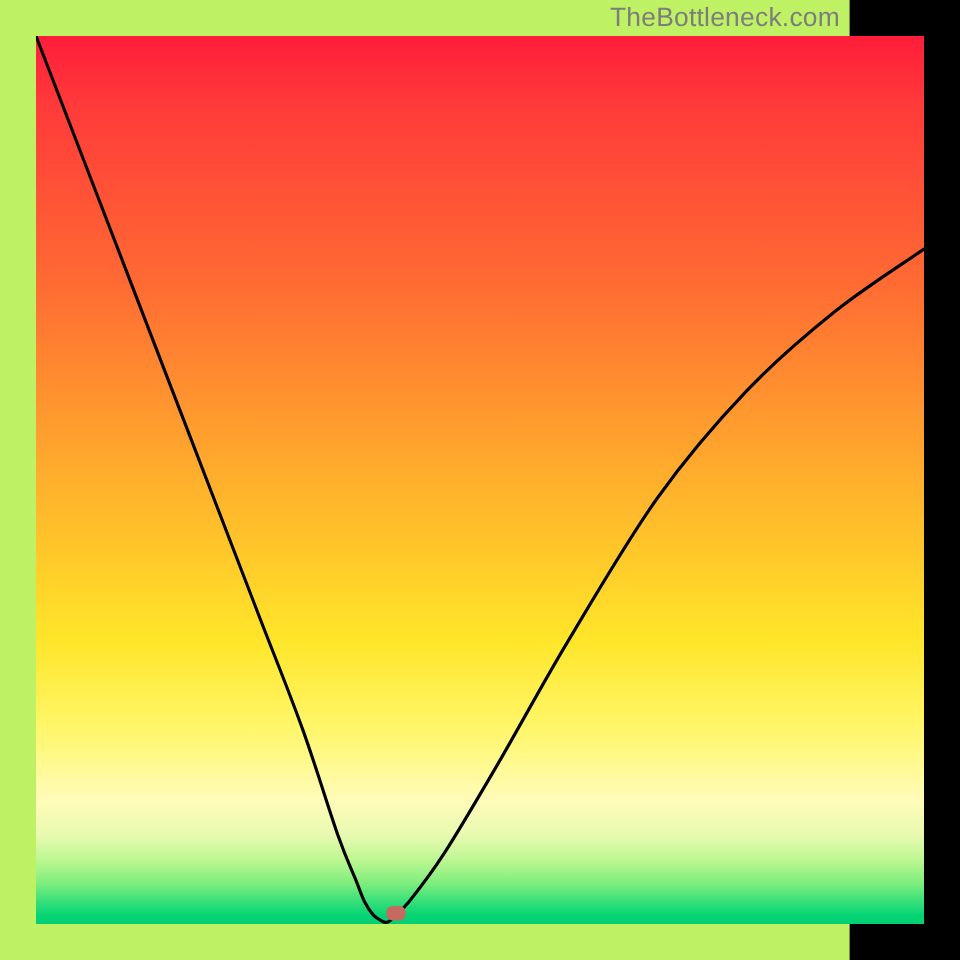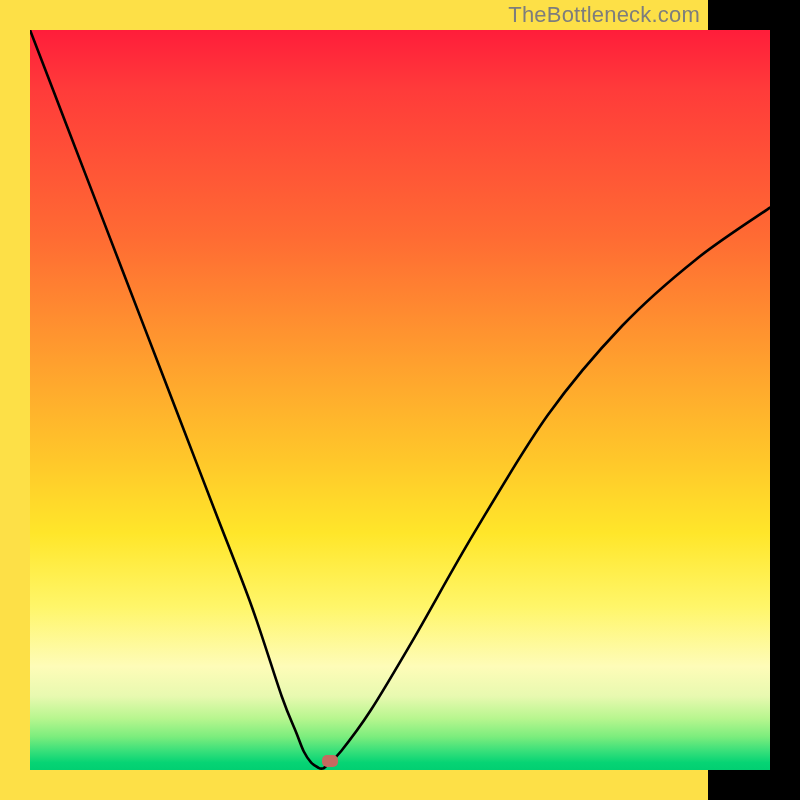--- a/index.html
+++ b/index.html
@@ -10,21 +10,21 @@
     background: #000;
     font-family: Arial, Helvetica, sans-serif;
     overflow: hidden;
   }
   .frame {
     position: absolute;
     left: 0;
     top: 0;
     width: 708px;
     height: 800px;
-    background: #fde047;
+    background: #bef264;
   }
   .plot-area {
     position: absolute;
     left: 30px;
     top: 30px;
     width: 740px;
     height: 740px;
     
     background: linear-gradient(
       to bottom,

